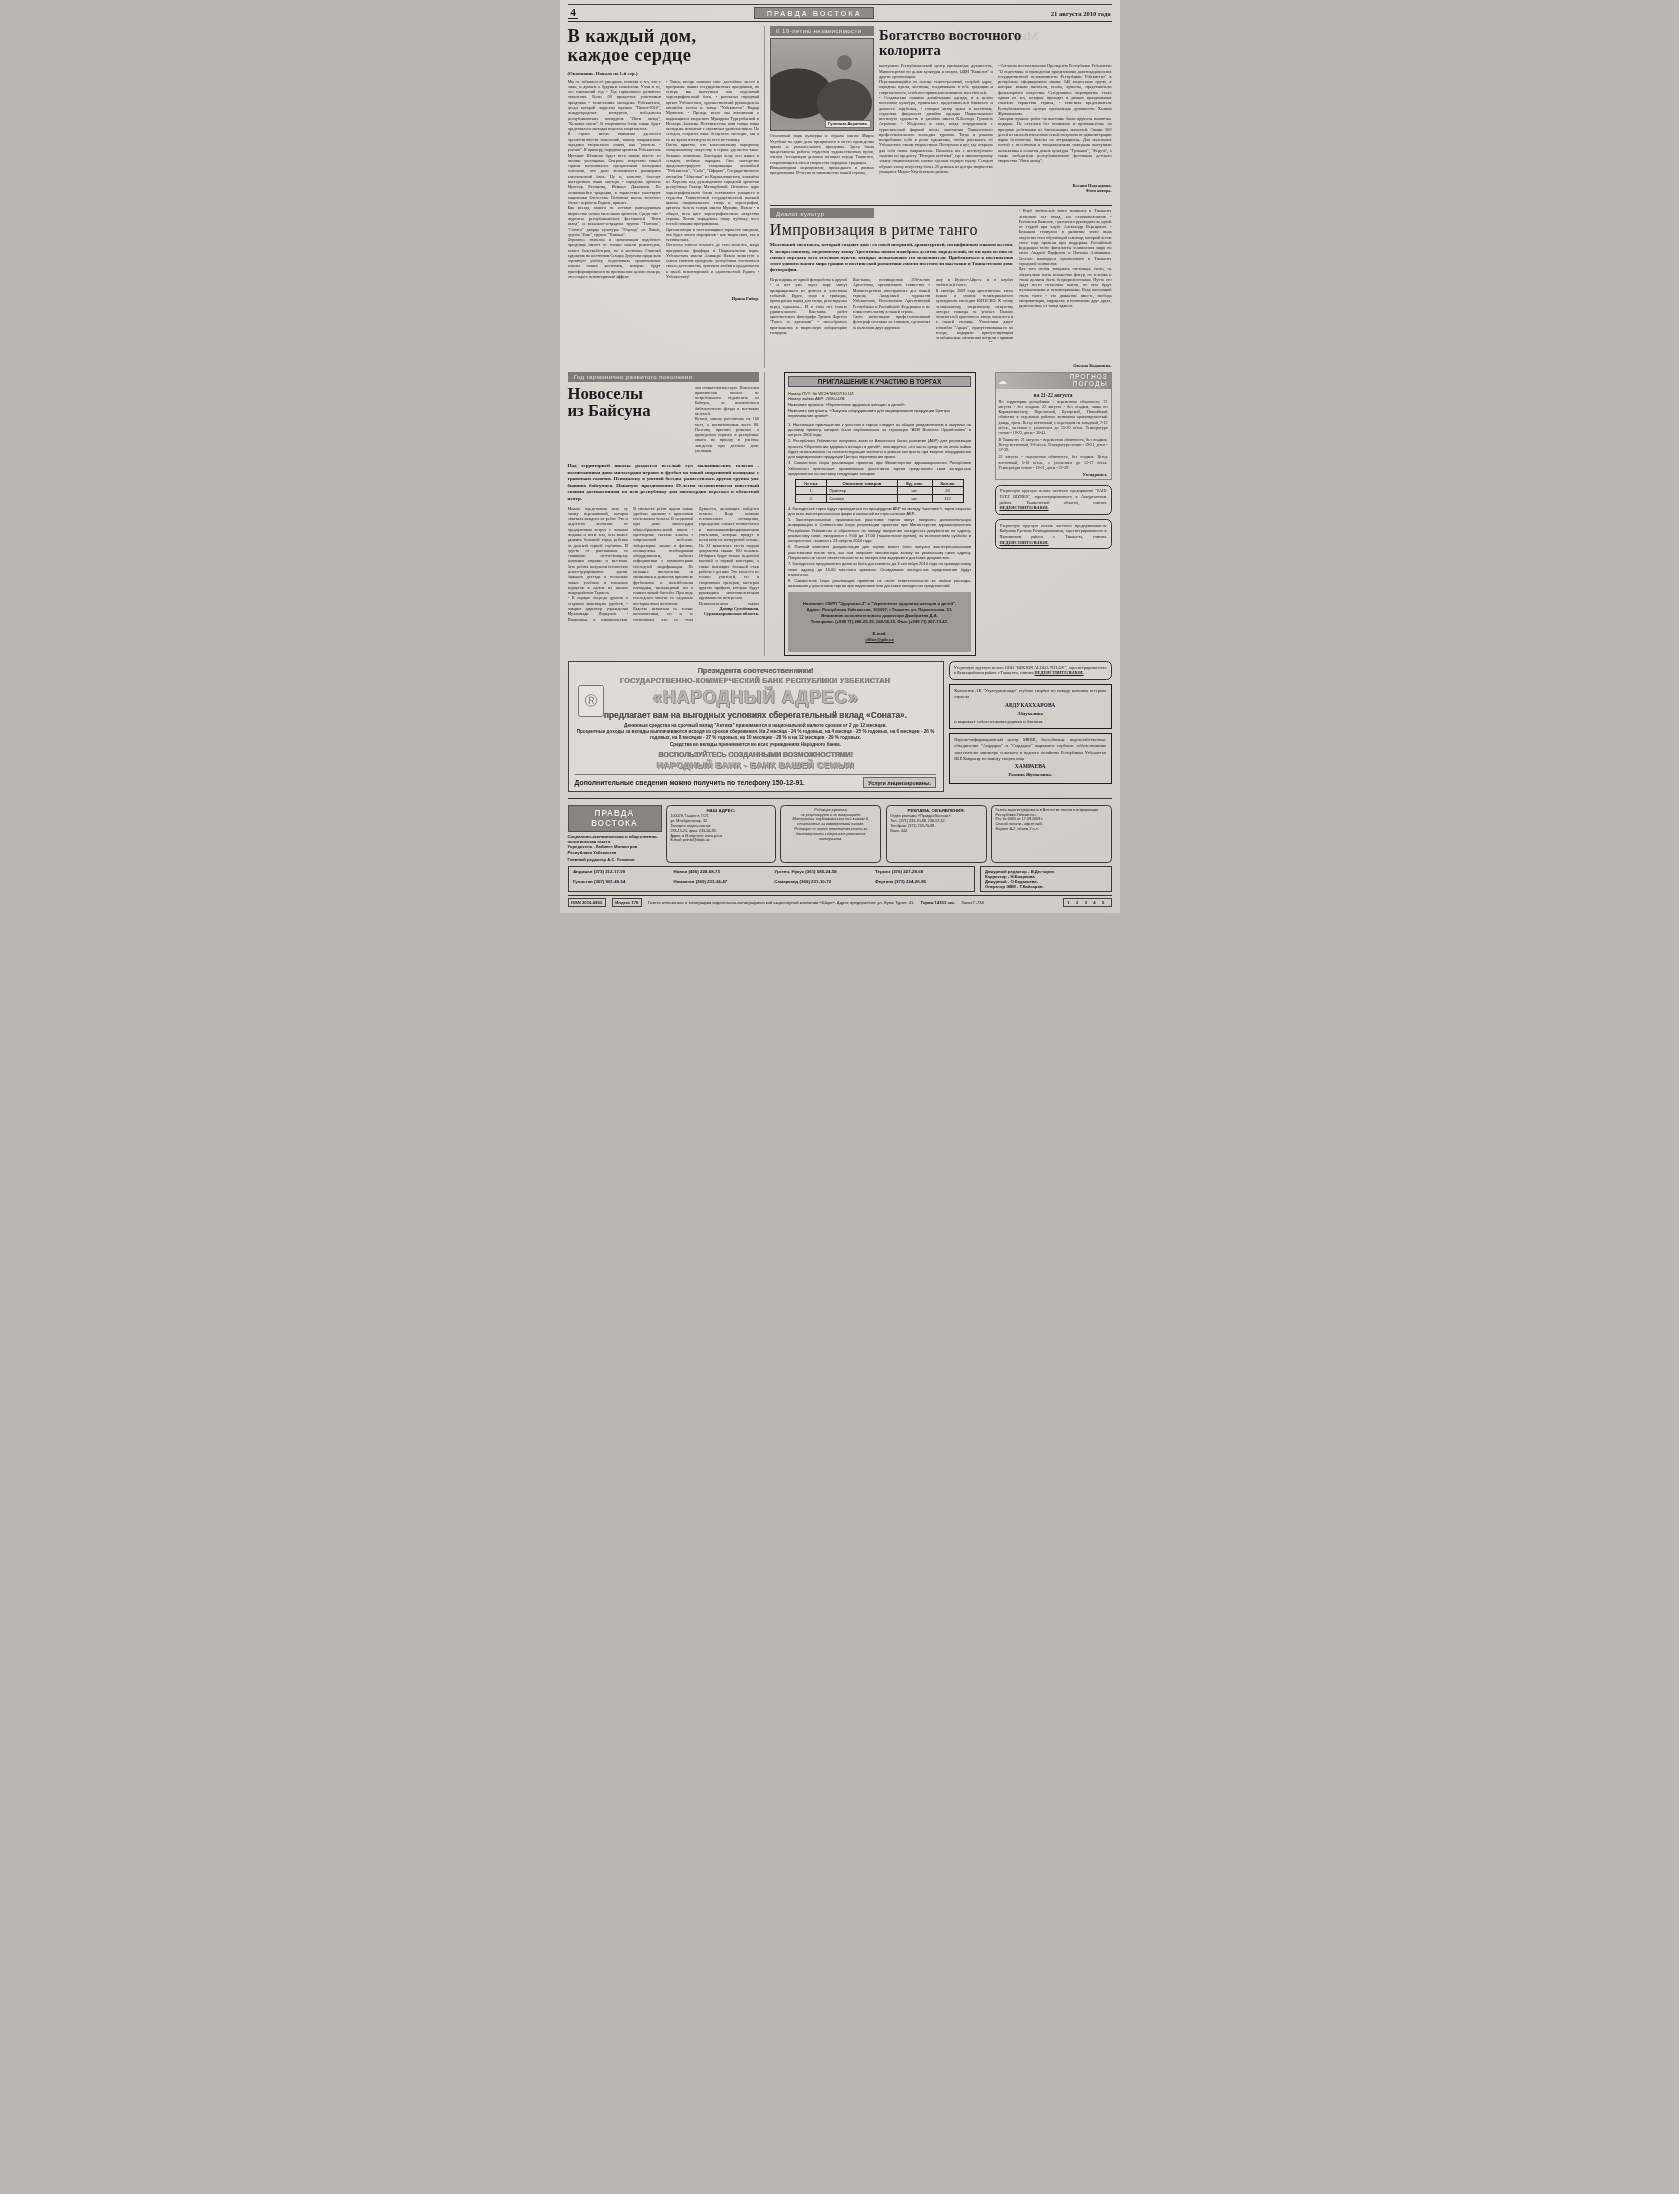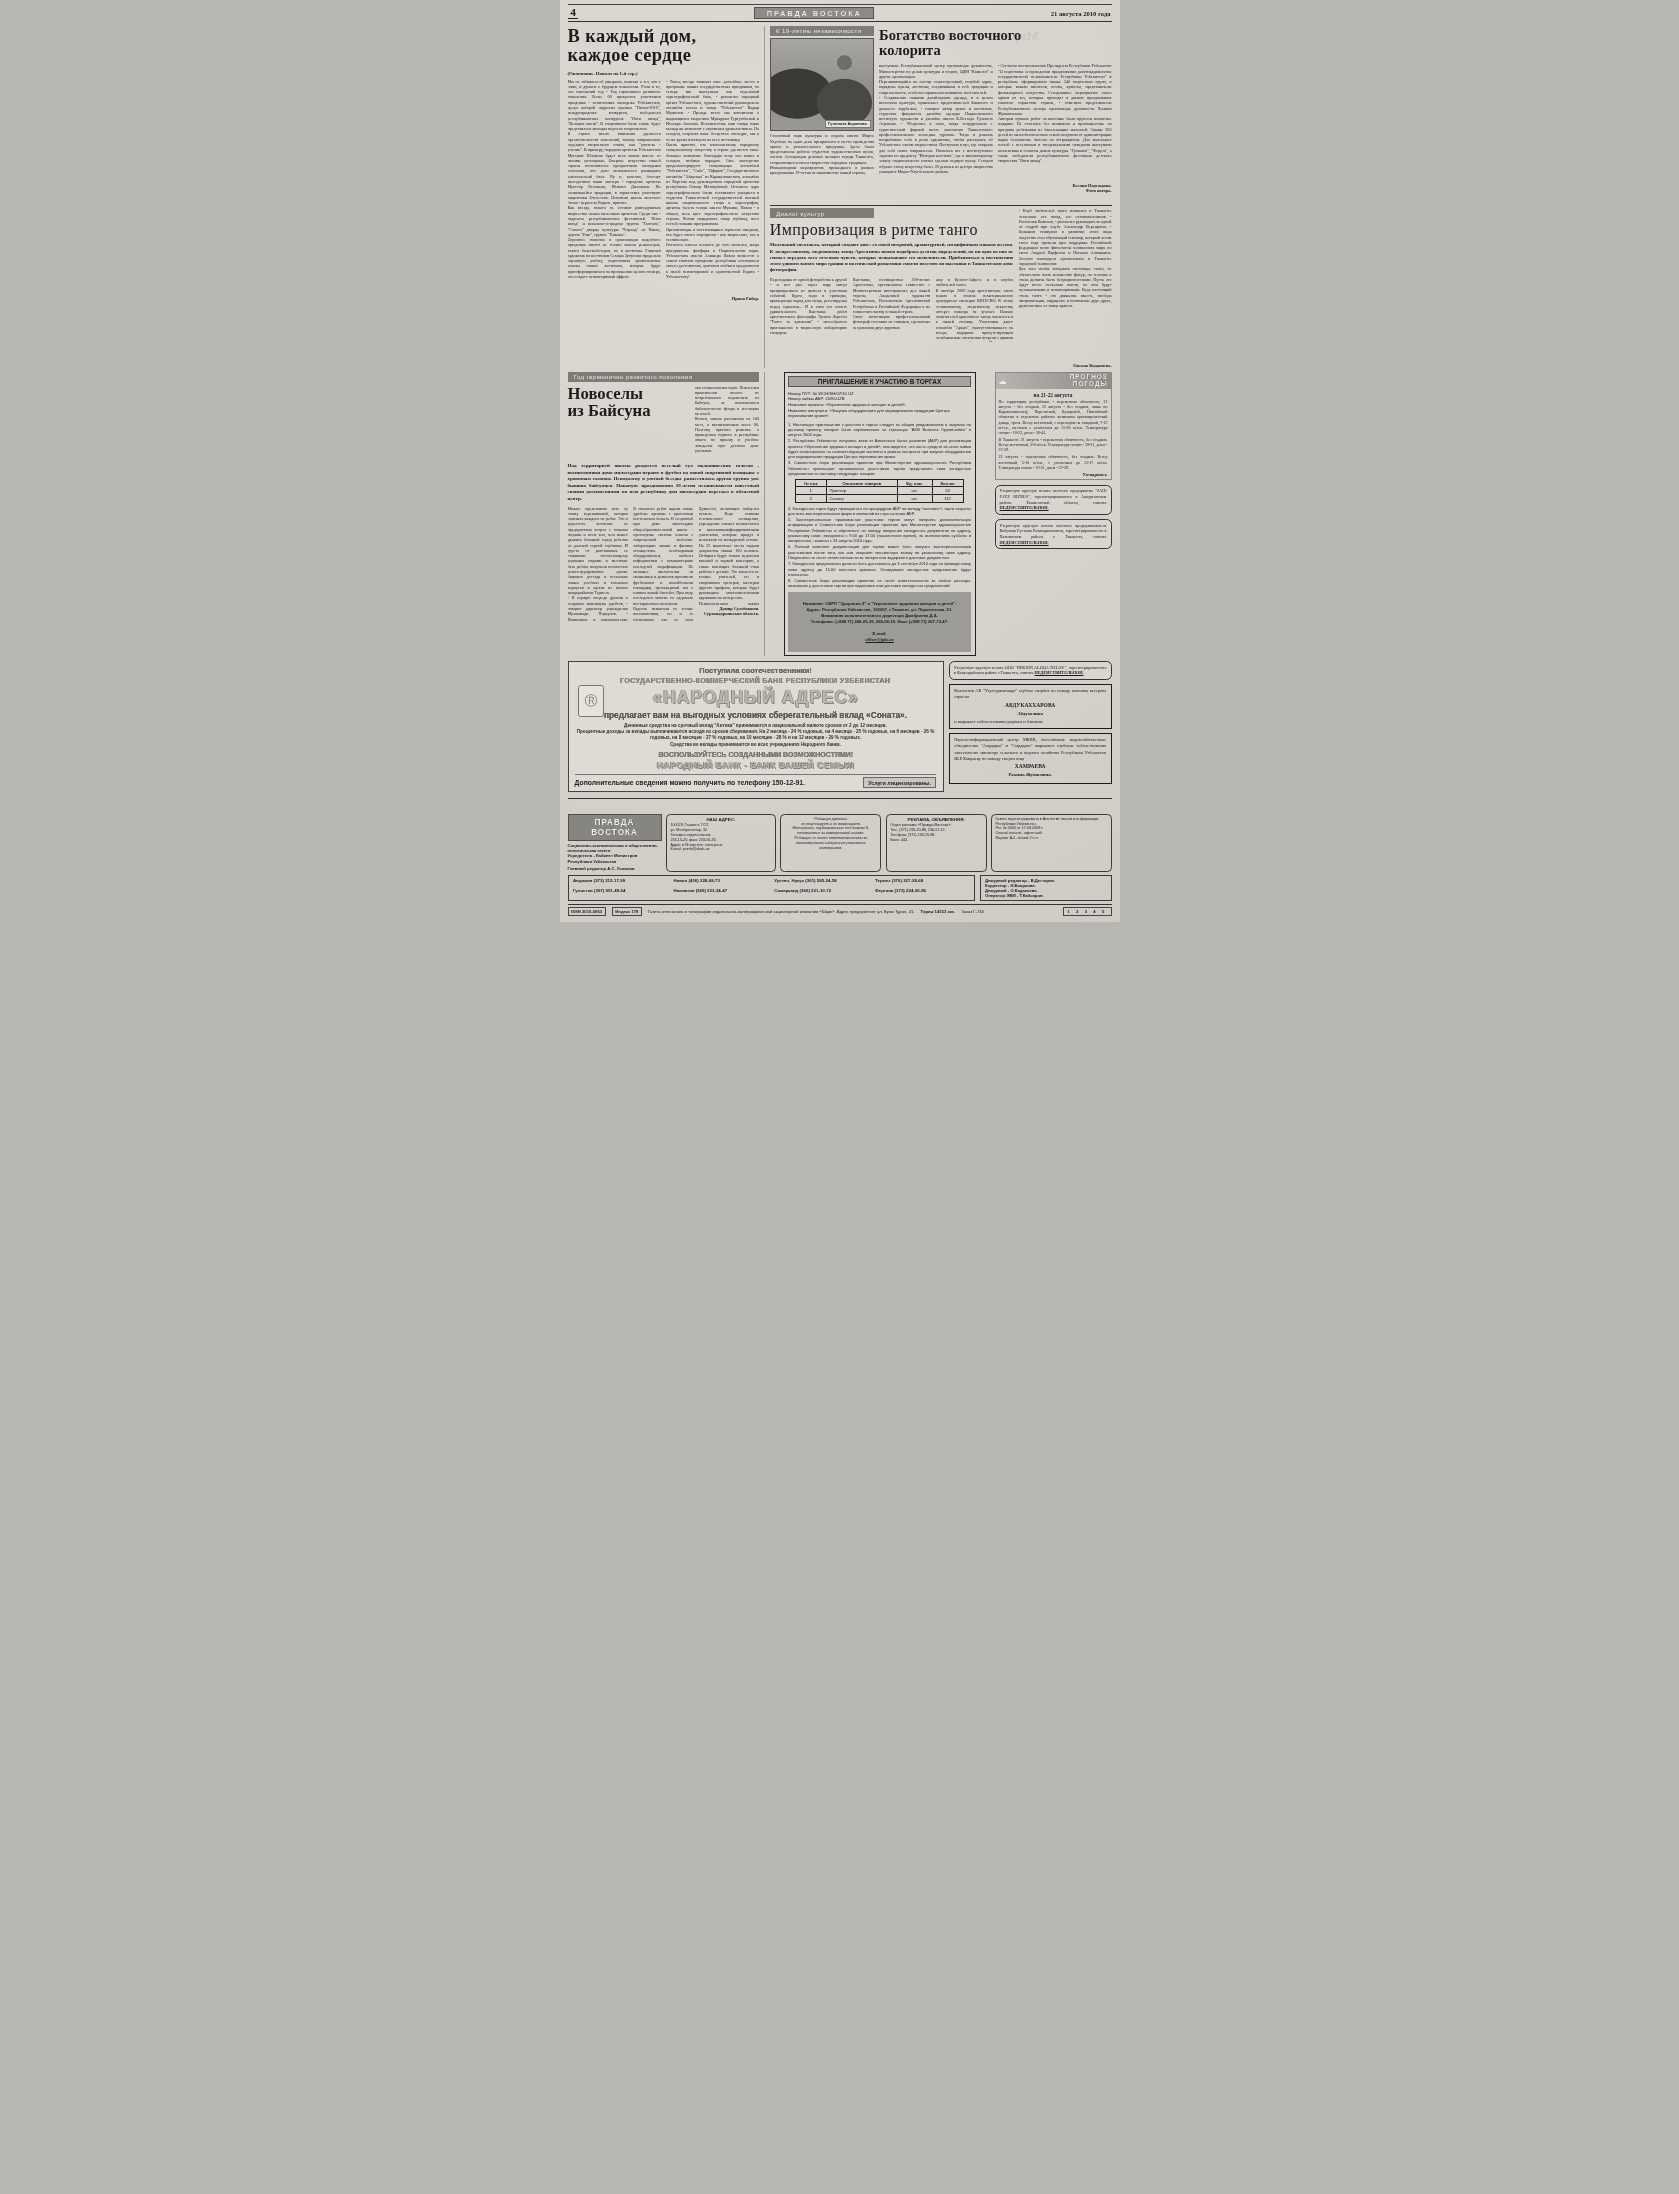--- a/index.html
+++ b/index.html
@@ -116,21 +116,21 @@
   .bank-slog2 { font-weight:bold; font-size:8.8px; letter-spacing:0.4px; color:#b3b1ab;
                 text-shadow:0.9px 0.9px 0 #83817b, -0.4px -0.4px 0 #64625d; margin:1.8px 0 3.5px; }
   .bank-bottom { display:flex; justify-content:space-between; align-items:center; border-top:0.4px solid #777; padding-top:2.6px; }
   .bank-info { font-weight:bold; font-size:6.8px; }
   .bank-lic { border:0.4px solid #666; background:#cac7c1; padding:1.3px 4.4px; font-weight:bold; font-size:5.3px; }
   .lowstack { flex:1; display:flex; flex-direction:column; gap:4.4px; }
   .obit { border:1.3px solid #1b1b1b; padding:3.1px 4.4px; font-size:4.4px; line-height:1.4; text-align:justify; }
   .obit .nm { display:block; text-align:center; font-weight:bold; font-size:5.5px; margin:1.3px 0; }
 
   
-  .footer { margin-top:5.3px; border-top:0.9px solid #333; padding-top:15px; font-family:"Liberation Sans",sans-serif; }
+  .footer { margin-top:5.3px; border-top:0.9px solid #333; padding-top:6px; font-family:"Liberation Sans",sans-serif; }
   .frow1 { display:flex; gap:4.4px; }
   .fbox { border:0.9px solid #3c3a36; border-radius:4.4px; padding:2.2px 3.5px; font-size:3.7px; line-height:1.3; }
   .flogo { width:94px; flex:none; border:none; padding:0; }
   .flogo .lg { background:#87857f; color:#efeeea; border:0.4px solid #504e49; text-align:center;
                font-weight:bold; font-size:8.3px; letter-spacing:0.9px; padding:2.6px 0.9px; text-shadow:0.4px 0.4px 0 #504e49; }
   .flogo .sub { font-weight:bold; font-size:4.2px; margin-top:1.8px; line-height:1.3; white-space:pre-line; }
   .faddr { width:110px; }
   .fmid { width:101px; font-style:italic; text-align:center; }
   .fads { width:101px; }
   .freg { flex:1; }
@@ -323,21 +323,21 @@
       </div>
       <div class="notice">
         <span>Утерянную круглую печать частного предпринимателя Кабулова Рустама Рахимджановича, зарегистрированного в Хамзинском районе г. Ташкента, считать </span><b>НЕДЕЙСТВИТЕЛЬНОЙ.</b>
       </div>
     </div>
   </div>
 
   <div class="lowzone">
     <div class="bank">
       <div class="bank-logo">Ⓡ</div>
-      <div class="bank-hello">Поступила соотечественники!</div>
+      <div class="bank-hello">Президента соотечественники!</div>
       <div class="bank-state">ГОСУДАРСТВЕННО-КОММЕРЧЕСКИЙ БАНК РЕСПУБЛИКИ УЗБЕКИСТАН</div>
       <div class="bank-name">«НАРОДНЫЙ АДРЕС»</div>
       <div class="bank-offer">предлагает вам на выгодных условиях сберегательный вклад «Соната».</div>
       <div class="bank-p">Денежные средства на срочный вклад "Антика" принимаются в национальной валюте сроком от 2 до 12 месяцев.</div>
       <div class="bank-p">Процентные доходы за вклады выплачиваются исходя из сроков сбережения. На 2 месяца - 24 % годовых, на 4 месяца - 25 % годовых, на 6 месяцев - 26 % годовых, на 8 месяцев - 27 % годовых, на 10 месяцев - 28 % и на 12 месяцев - 29 % годовых.</div>
       <div class="bank-p">Средства во вклады принимаются во всех учреждениях Народного банка.</div>
       <div class="bank-slog1">ВОСПОЛЬЗУЙТЕСЬ СОЗДАННЫМИ ВОЗМОЖНОСТЯМИ!</div>
       <div class="bank-slog2">НАРОДНЫЙ БАНК - БАНК ВАШЕЙ СЕМЬИ!</div>
       <div class="bank-bottom">
         <span class="bank-info">Дополнительные сведения можно получить по телефону 150-12-91.</span>

